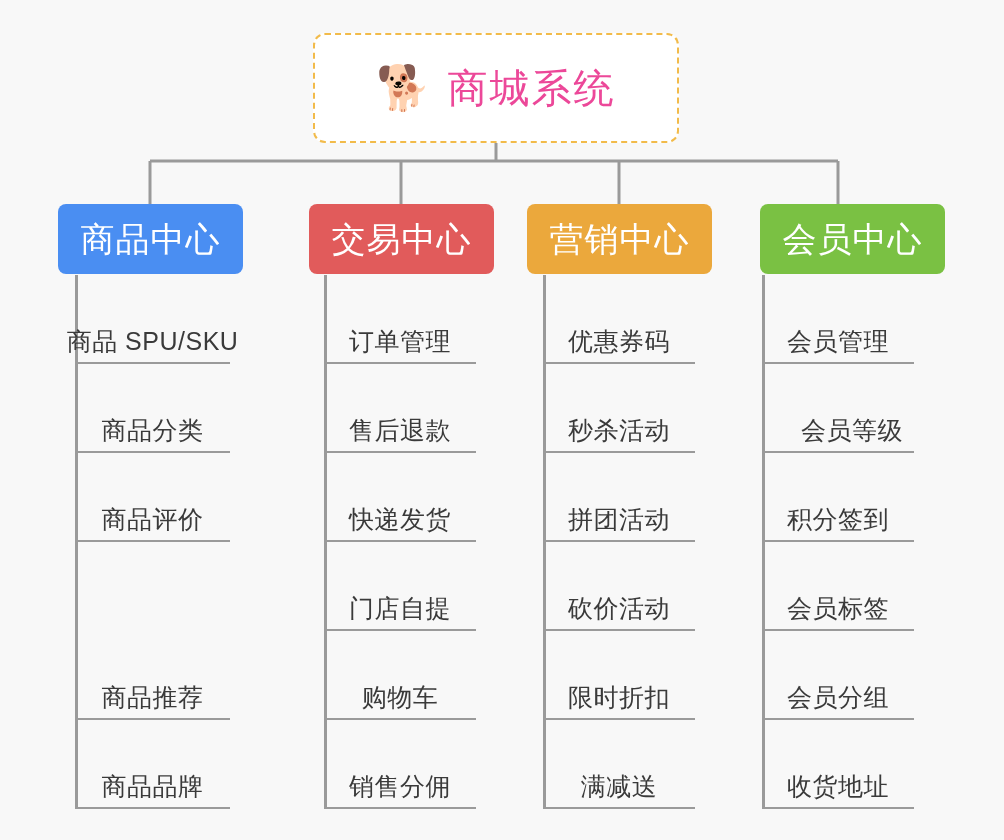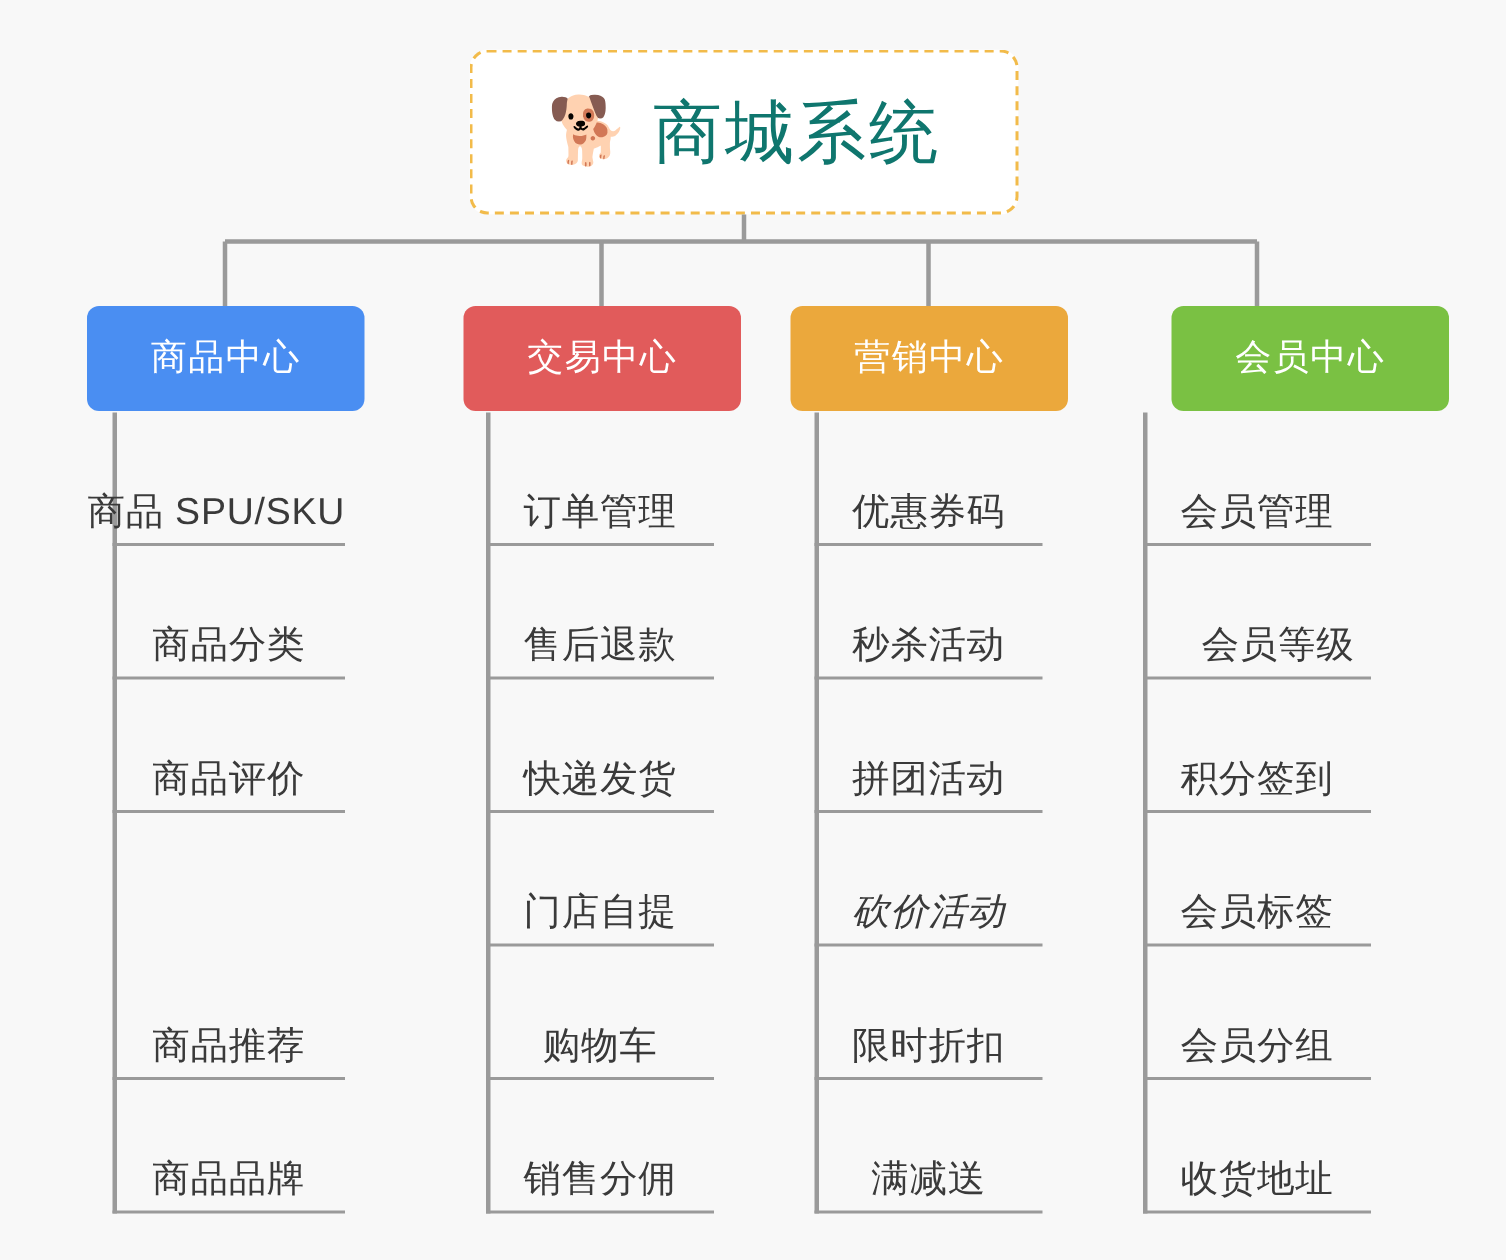--- a/index.html
+++ b/index.html
@@ -37,22 +37,22 @@
     align-items: center;
     justify-content: center;
     gap: 16px;
   }
   .root-emoji {
     font-size: 44px;
     line-height: 1;
     display: block;
   }
   .root-title {
-    font-size: 46px;
-    color: #0f766e;
+    font-size: 40px;
+    color: #ec4899;
     letter-spacing: 2px;
     line-height: 1;
     white-space: nowrap;
   }
 
   
   #connectors {
     position: absolute;
     left: 0;
     top: 0;
@@ -65,21 +65,21 @@
   .cat-box {
     position: absolute;
     height: 70px;
     box-sizing: border-box;
     border-radius: 8px;
     display: flex;
     align-items: center;
     justify-content: center;
   }
   .cat-label {
-    font-size: 24px;
+    font-size: 34px;
     color: #ffffff;
     letter-spacing: 1px;
     line-height: 1;
     white-space: nowrap;
   }
 
   
   .leaf-col {
     position: absolute;
     top: 275px;
@@ -130,21 +130,21 @@
       <line x1="838" y1="161" x2="838" y2="204"></line>
     </g>
   </svg>
 
   <div id="categories-layer">
       <div class="cat-box" style="left: 58px; top: 204px; width: 185px; background: rgb(74, 142, 242);">
         <span class="cat-label">商品中心</span>
       </div>
       <div class="leaf-col" style="left: 75px; width: 155px; height: 534px;">
         <div class="leaf-spine" style="height: 534px;"></div>
-        <div class="leaf-item" style="top: 0px; width: 155px; justify-content: flex-end;">
+        <div class="leaf-item" style="top: 0px; width: 155px;">
           <span class="leaf-text">商品 SPU/SKU</span>
         </div>
         <div class="leaf-item" style="top: 89px; width: 155px;">
           <span class="leaf-text">商品分类</span>
         </div>
         <div class="leaf-item" style="top: 178px; width: 155px;">
           <span class="leaf-text">商品评价</span>
         </div>
         <div class="leaf-item" style="top: 356px; width: 155px;">
           <span class="leaf-text">商品推荐</span>
@@ -184,31 +184,31 @@
         <div class="leaf-spine" style="height: 534px;"></div>
         <div class="leaf-item" style="top: 0px; width: 152px;">
           <span class="leaf-text">优惠券码</span>
         </div>
         <div class="leaf-item" style="top: 89px; width: 152px;">
           <span class="leaf-text">秒杀活动</span>
         </div>
         <div class="leaf-item" style="top: 178px; width: 152px;">
           <span class="leaf-text">拼团活动</span>
         </div>
-        <div class="leaf-item" style="top: 267px; width: 152px; font-style: italic;">
+        <div class="leaf-item" style="top: 267px; width: 152px;">
           <span class="leaf-text">砍价活动</span>
         </div>
         <div class="leaf-item" style="top: 356px; width: 152px;">
           <span class="leaf-text">限时折扣</span>
         </div>
         <div class="leaf-item" style="top: 445px; width: 152px;">
           <span class="leaf-text">满减送</span>
         </div>
       </div>
-      <div class="cat-box" style="left: 781px; top: 204px; width: 185px; background: rgb(122, 193, 67);">
+      <div class="cat-box" style="left: 760px; top: 204px; width: 185px; background: rgb(122, 193, 67);">
         <span class="cat-label">会员中心</span>
       </div>
       <div class="leaf-col" style="left: 762px; width: 152px; height: 534px;">
         <div class="leaf-spine" style="height: 534px;"></div>
         <div class="leaf-item" style="top: 0px; width: 152px;">
           <span class="leaf-text">会员管理</span>
         </div>
         <div class="leaf-item" style="top: 89px; width: 152px; padding-left: 28px;">
           <span class="leaf-text">会员等级</span>
         </div>

